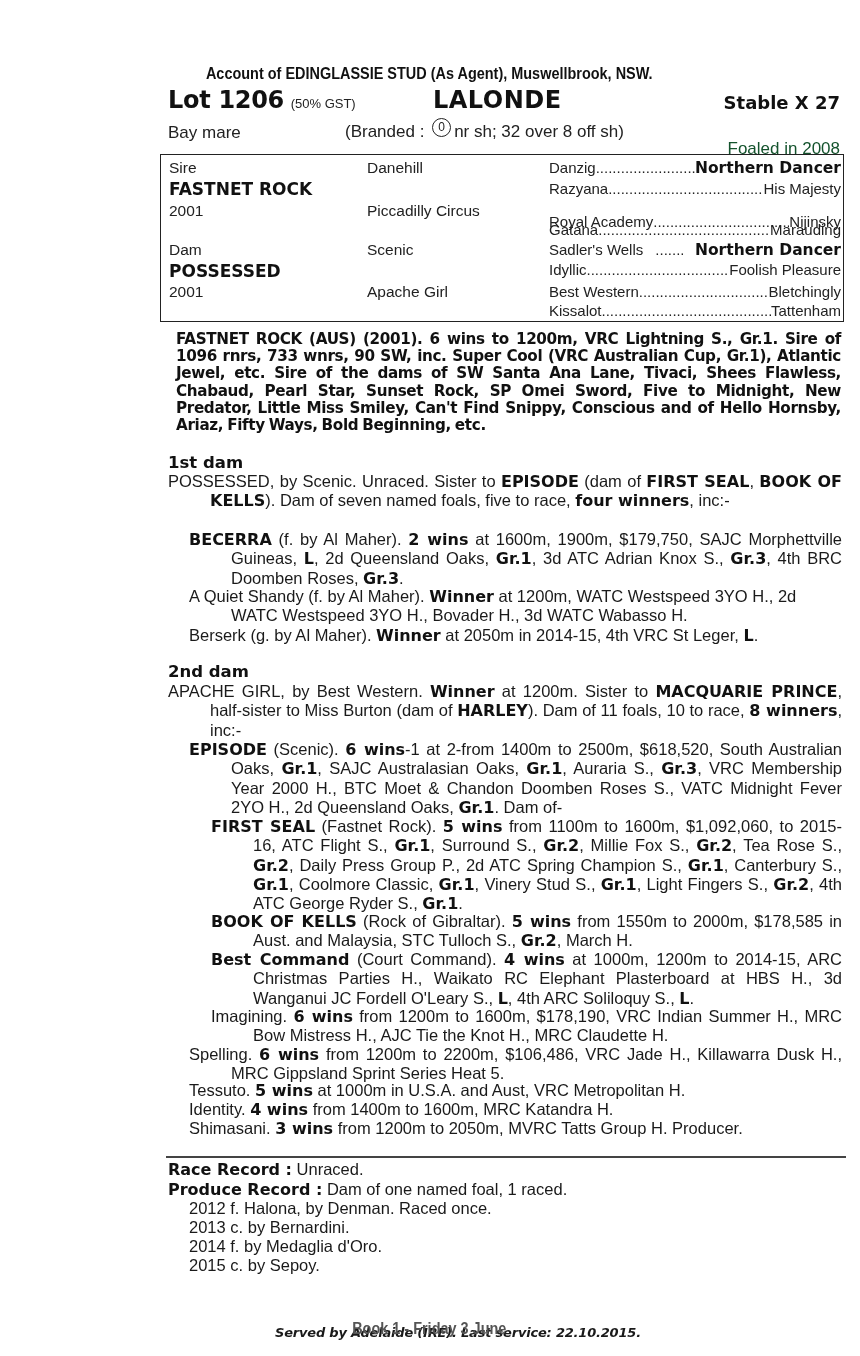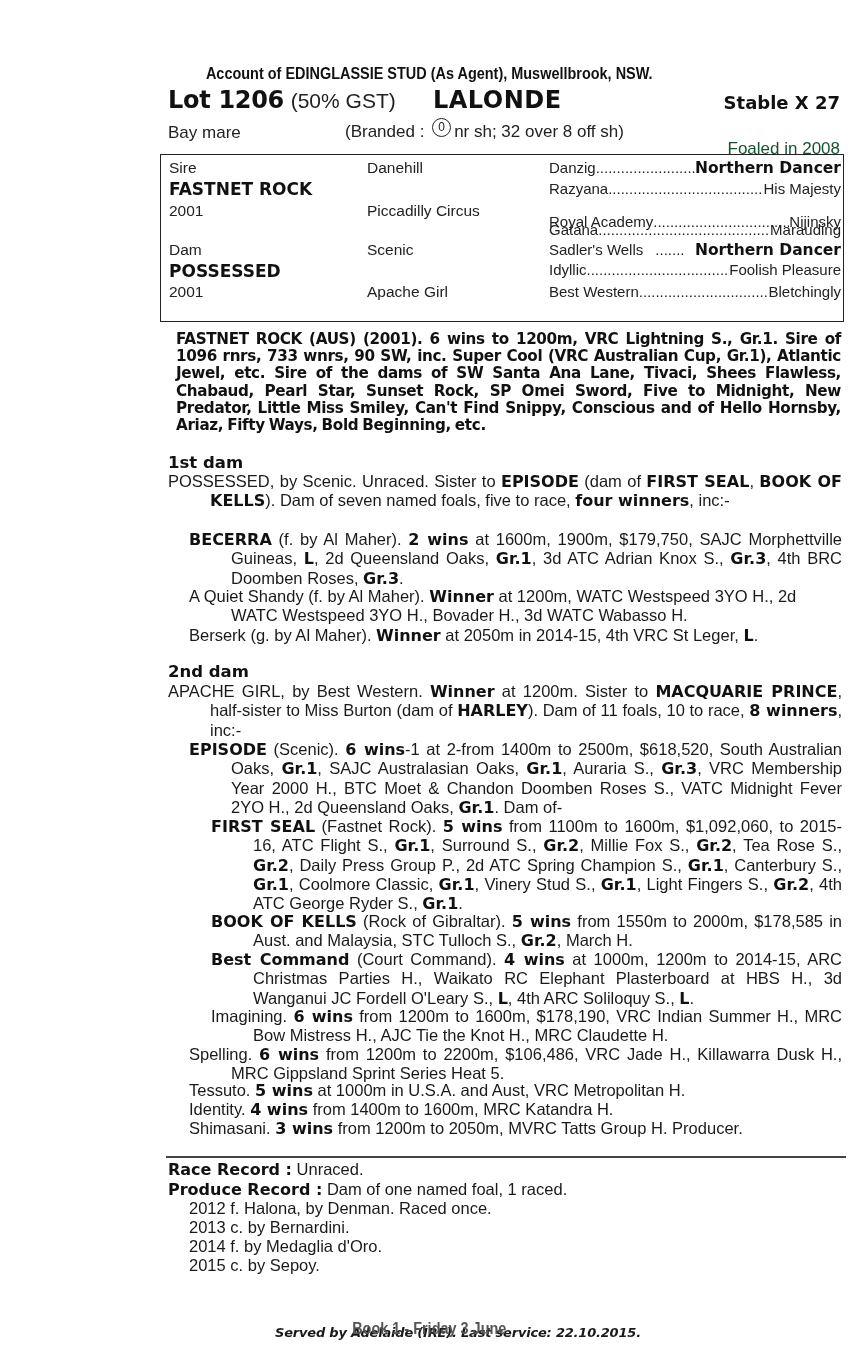--- a/index.html
+++ b/index.html
@@ -4,21 +4,21 @@
   <style>
     html, body { margin: 0; padding: 0; background: #ffffff; }
     body { width: 860px; height: 1356px; position: relative; overflow: hidden; color: #111; font-family: "Liberation Sans", sans-serif; }
     .abs { position: absolute; }
     .blk { font-family: "DejaVu Sans", sans-serif; font-weight: bold; }
     .b { font-family: "DejaVu Sans", sans-serif; font-weight: bold; }
 
     #account { left: 0; width: 1010px; top: 64px; text-align: center; font-size: 17px; font-weight: bold; transform: scaleX(0.85); transform-origin: 0 0; white-space: nowrap; }
     #lot { left: 168px; top: 86px; font-size: 24px; white-space: nowrap; }
     #lot .lotnum { font-family: "DejaVu Sans", sans-serif; font-weight: bold; letter-spacing: -0.3px; }
-    #lot .gst { font-size: 21px; font-weight: normal; font-family: "Liberation Sans", sans-serif; color:#222; }
+    #lot .gst { font-size: 13px; font-weight: normal; font-family: "Liberation Sans", sans-serif; color:#222; }
     #horse-name { left: 433px; top: 86px; font-size: 24px; letter-spacing: 0.5px; }
     #stable { right: 20px; top: 92px; font-size: 18px; }
     #sex { left: 168px; top: 123px; font-size: 17px; color:#222; }
     #brand { left: 345px; top: 118px; font-size: 17px; color:#222; white-space: nowrap; }
     #brand .circ { display: inline-block; width: 17px; height: 17px; border: 1.4px solid #222; border-radius: 50%; font-size: 12px; line-height: 17px; text-align: center; vertical-align: 6px; margin: 0 3px; }
     #foaled { right: 20px; top: 139px; font-size: 17px; color:#14532d; }
 
     #pedigree { left: 160px; top: 154px; width: 684px; height: 168px; border: 1.6px solid #222; box-sizing: border-box; }
     .pcell { position: absolute; font-size: 15.5px; color:#222; white-space: nowrap; }
     .pname { font-family: "DejaVu Sans", sans-serif; font-weight: bold; font-size: 17px; color:#111; }
@@ -99,20 +99,25 @@
   <div class="gg" style="top:106px;">
       <span>Idyllic</span>
       <span class="dots"></span>
       <span>Foolish Pleasure</span>
     </div>
   <div class="gg" style="top:128px;">
       <span>Best Western</span>
       <span class="dots"></span>
       <span>Bletchingly</span>
     </div>
+  <div class="gg" style="top:147px;">
+      <span>Kissalot</span>
+      <span class="dots"></span>
+      <span>Tattenham</span>
+    </div>
 </div>
 
 <div class="abs" id="sire-summary">FASTNET ROCK (AUS) (2001). 6 wins to 1200m, VRC Lightning S., Gr.1. Sire of 1096 rnrs, 733 wnrs, 90 SW, inc. Super Cool (VRC Australian Cup, Gr.1), Atlantic Jewel, etc. Sire of the dams of SW Santa Ana Lane, Tivaci, Shees Flawless, Chabaud, Pearl Star, Sunset Rock, SP Omei Sword, Five to Midnight, New Predator, Little Miss Smiley, Can't Find Snippy, Conscious and of Hello Hornsby, Ariaz, Fifty Ways, Bold Beginning, etc.</div>
 
 <div class="sec-title b" style="top:453px;">1st dam</div>
 <div class="para" style="left:168px;top:472px;width:674px;padding-left:42px;text-indent:-42px;box-sizing:border-box;"><span>POSSESSED, by Scenic. Unraced. Sister to </span><span class="b">EPISODE</span><span> (dam of </span><span class="b">FIRST SEAL</span><span>, </span><span class="b">BOOK OF KELLS</span><span>). Dam of seven named foals, five to race, </span><span class="b">four winners</span><span>, inc:-</span></div>
 <div class="para" style="left:189px;top:530px;width:653px;padding-left:42px;text-indent:-42px;box-sizing:border-box;"><span class="b">BECERRA</span><span> (f. by Al Maher). </span><span class="b">2 wins</span><span> at 1600m, 1900m, $179,750, SAJC Morphettville Guineas, </span><span class="b">L</span><span>, 2d Queensland Oaks, </span><span class="b">Gr.1</span><span>, 3d ATC Adrian Knox S., </span><span class="b">Gr.3</span><span>, 4th BRC Doomben Roses, </span><span class="b">Gr.3</span><span>.</span></div>
 <div class="para" style="left:189px;top:587px;width:653px;padding-left:42px;text-indent:-42px;box-sizing:border-box;text-align:left;"><span>A Quiet Shandy (f. by Al Maher). </span><span class="b">Winner</span><span> at 1200m, WATC Westspeed 3YO H., 2d WATC Westspeed 3YO H., Bovader H., 3d WATC Wabasso H.</span></div>
 <div class="line" style="left:189px;top:626px;"><span>Berserk (g. by Al Maher). </span><span class="b">Winner</span><span> at 2050m in 2014-15, 4th VRC St Leger, </span><span class="b">L</span><span>.</span></div>
 

